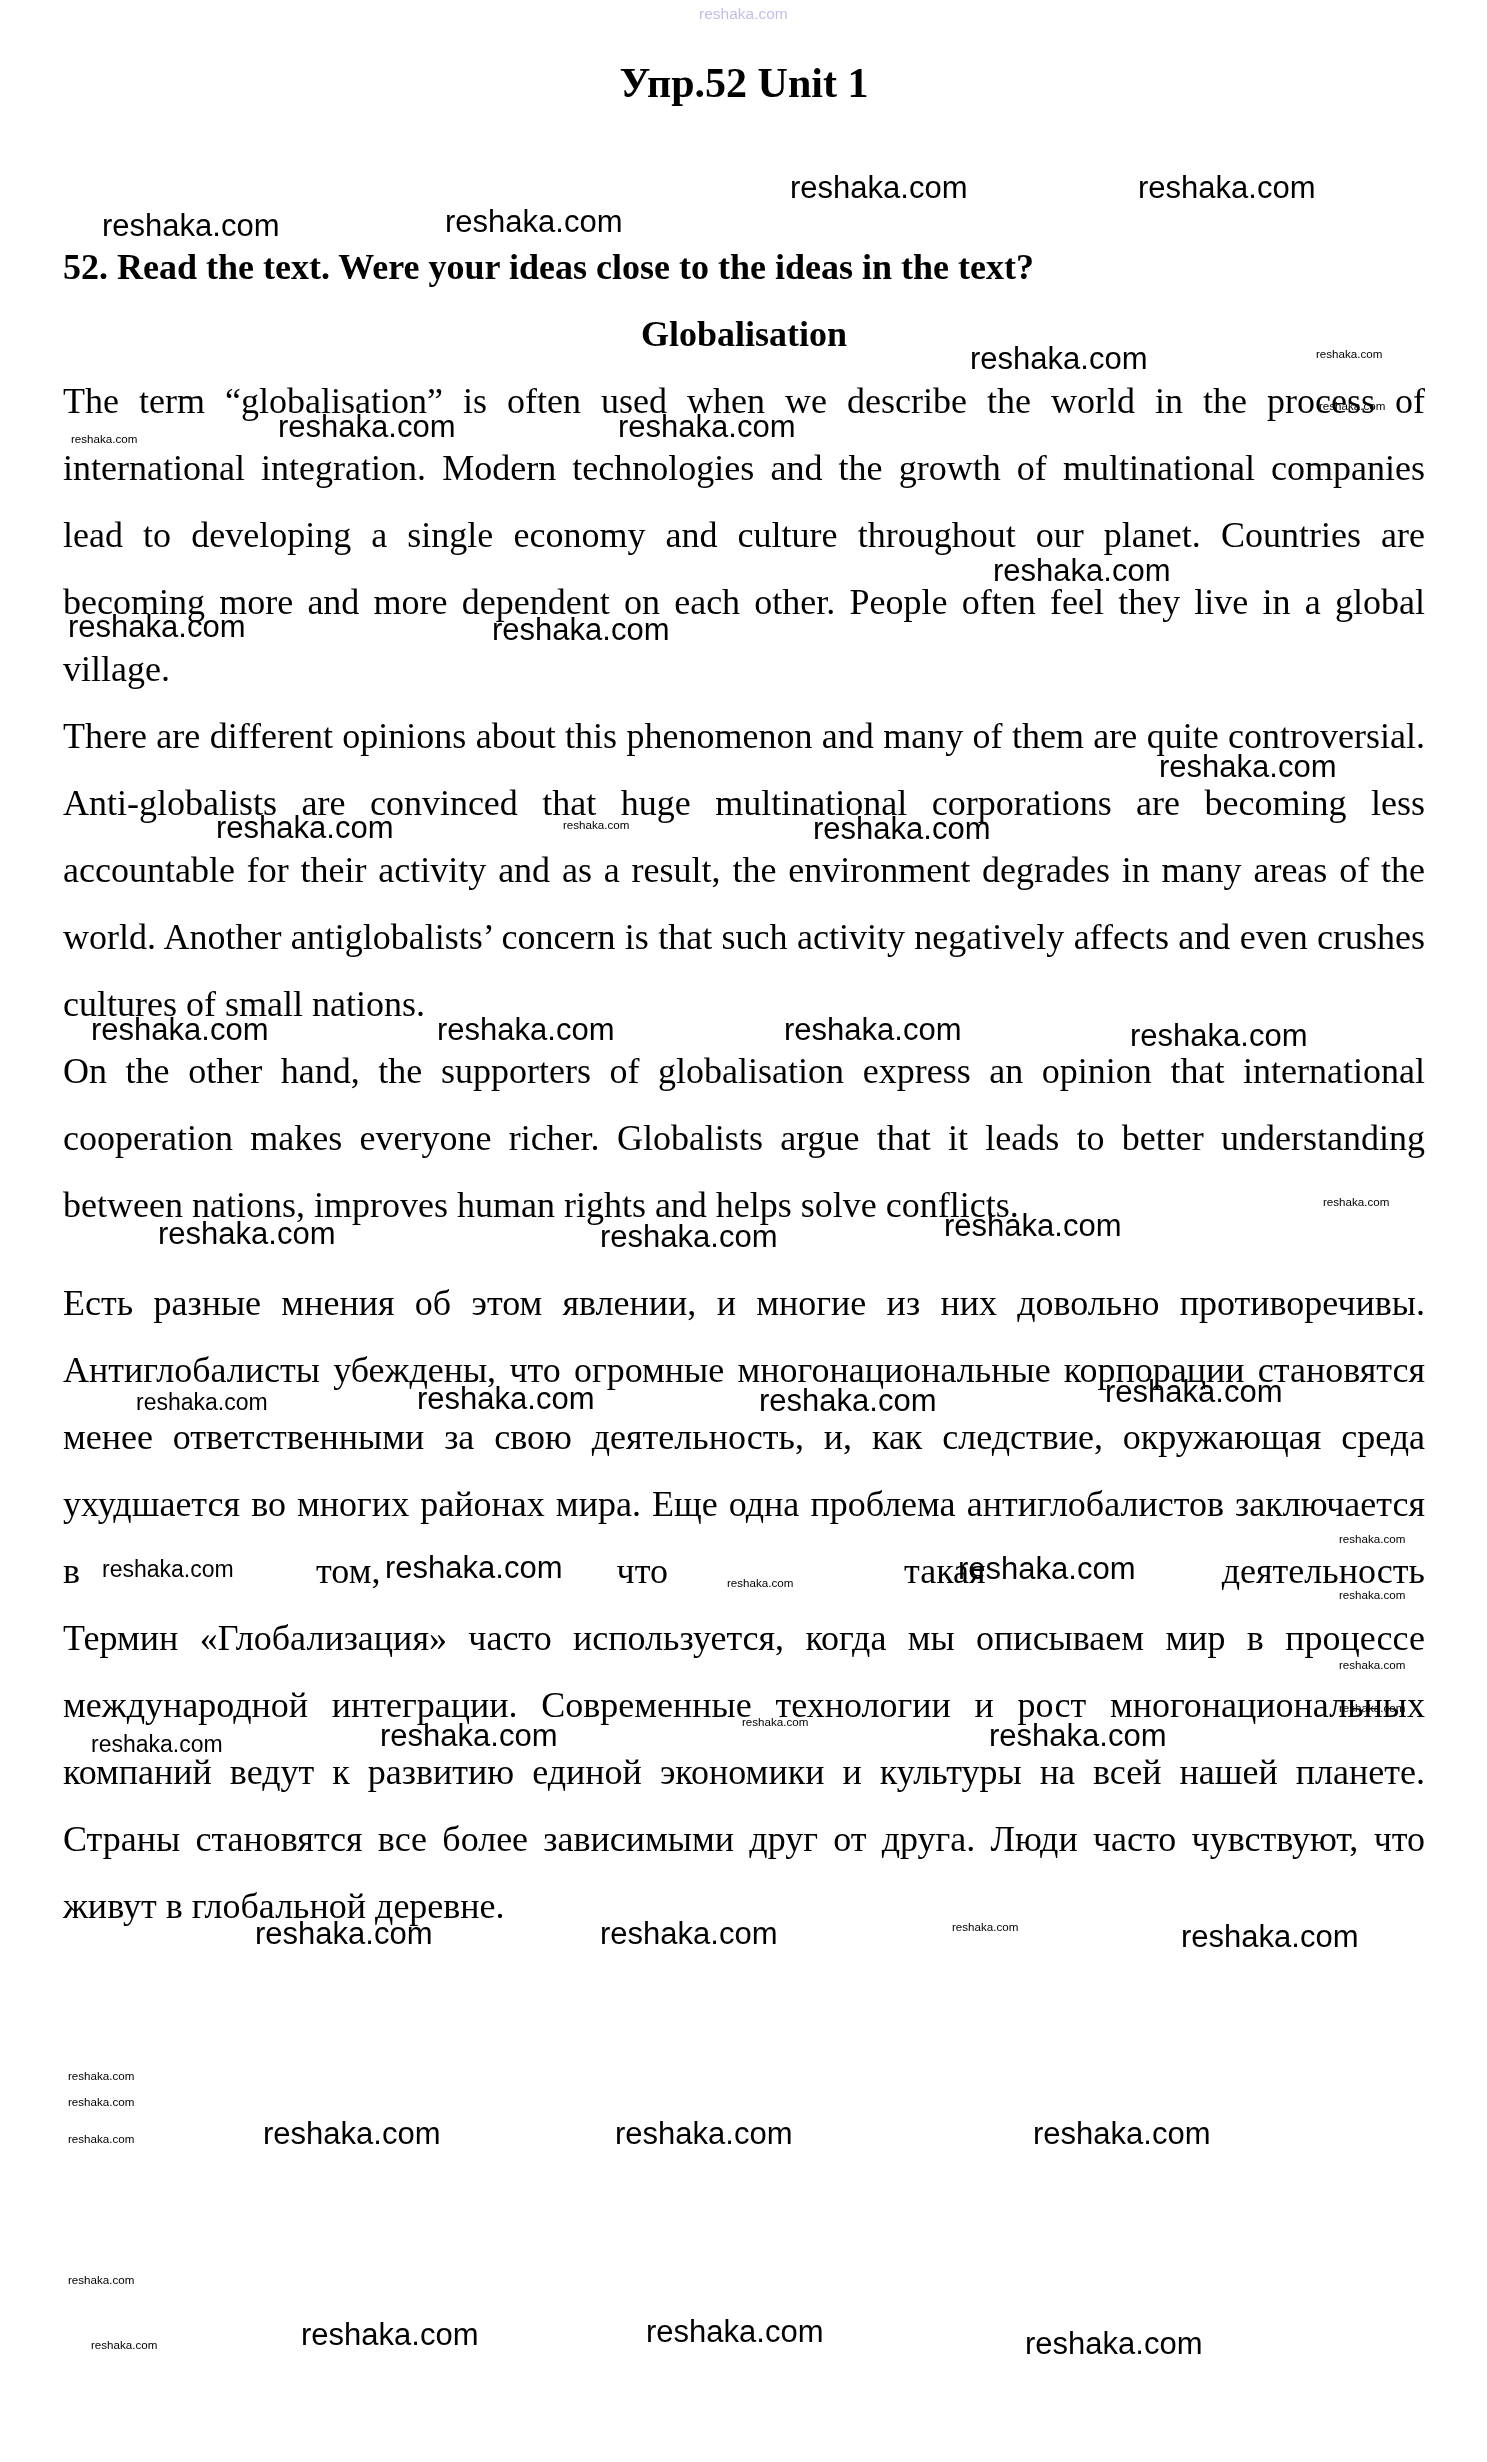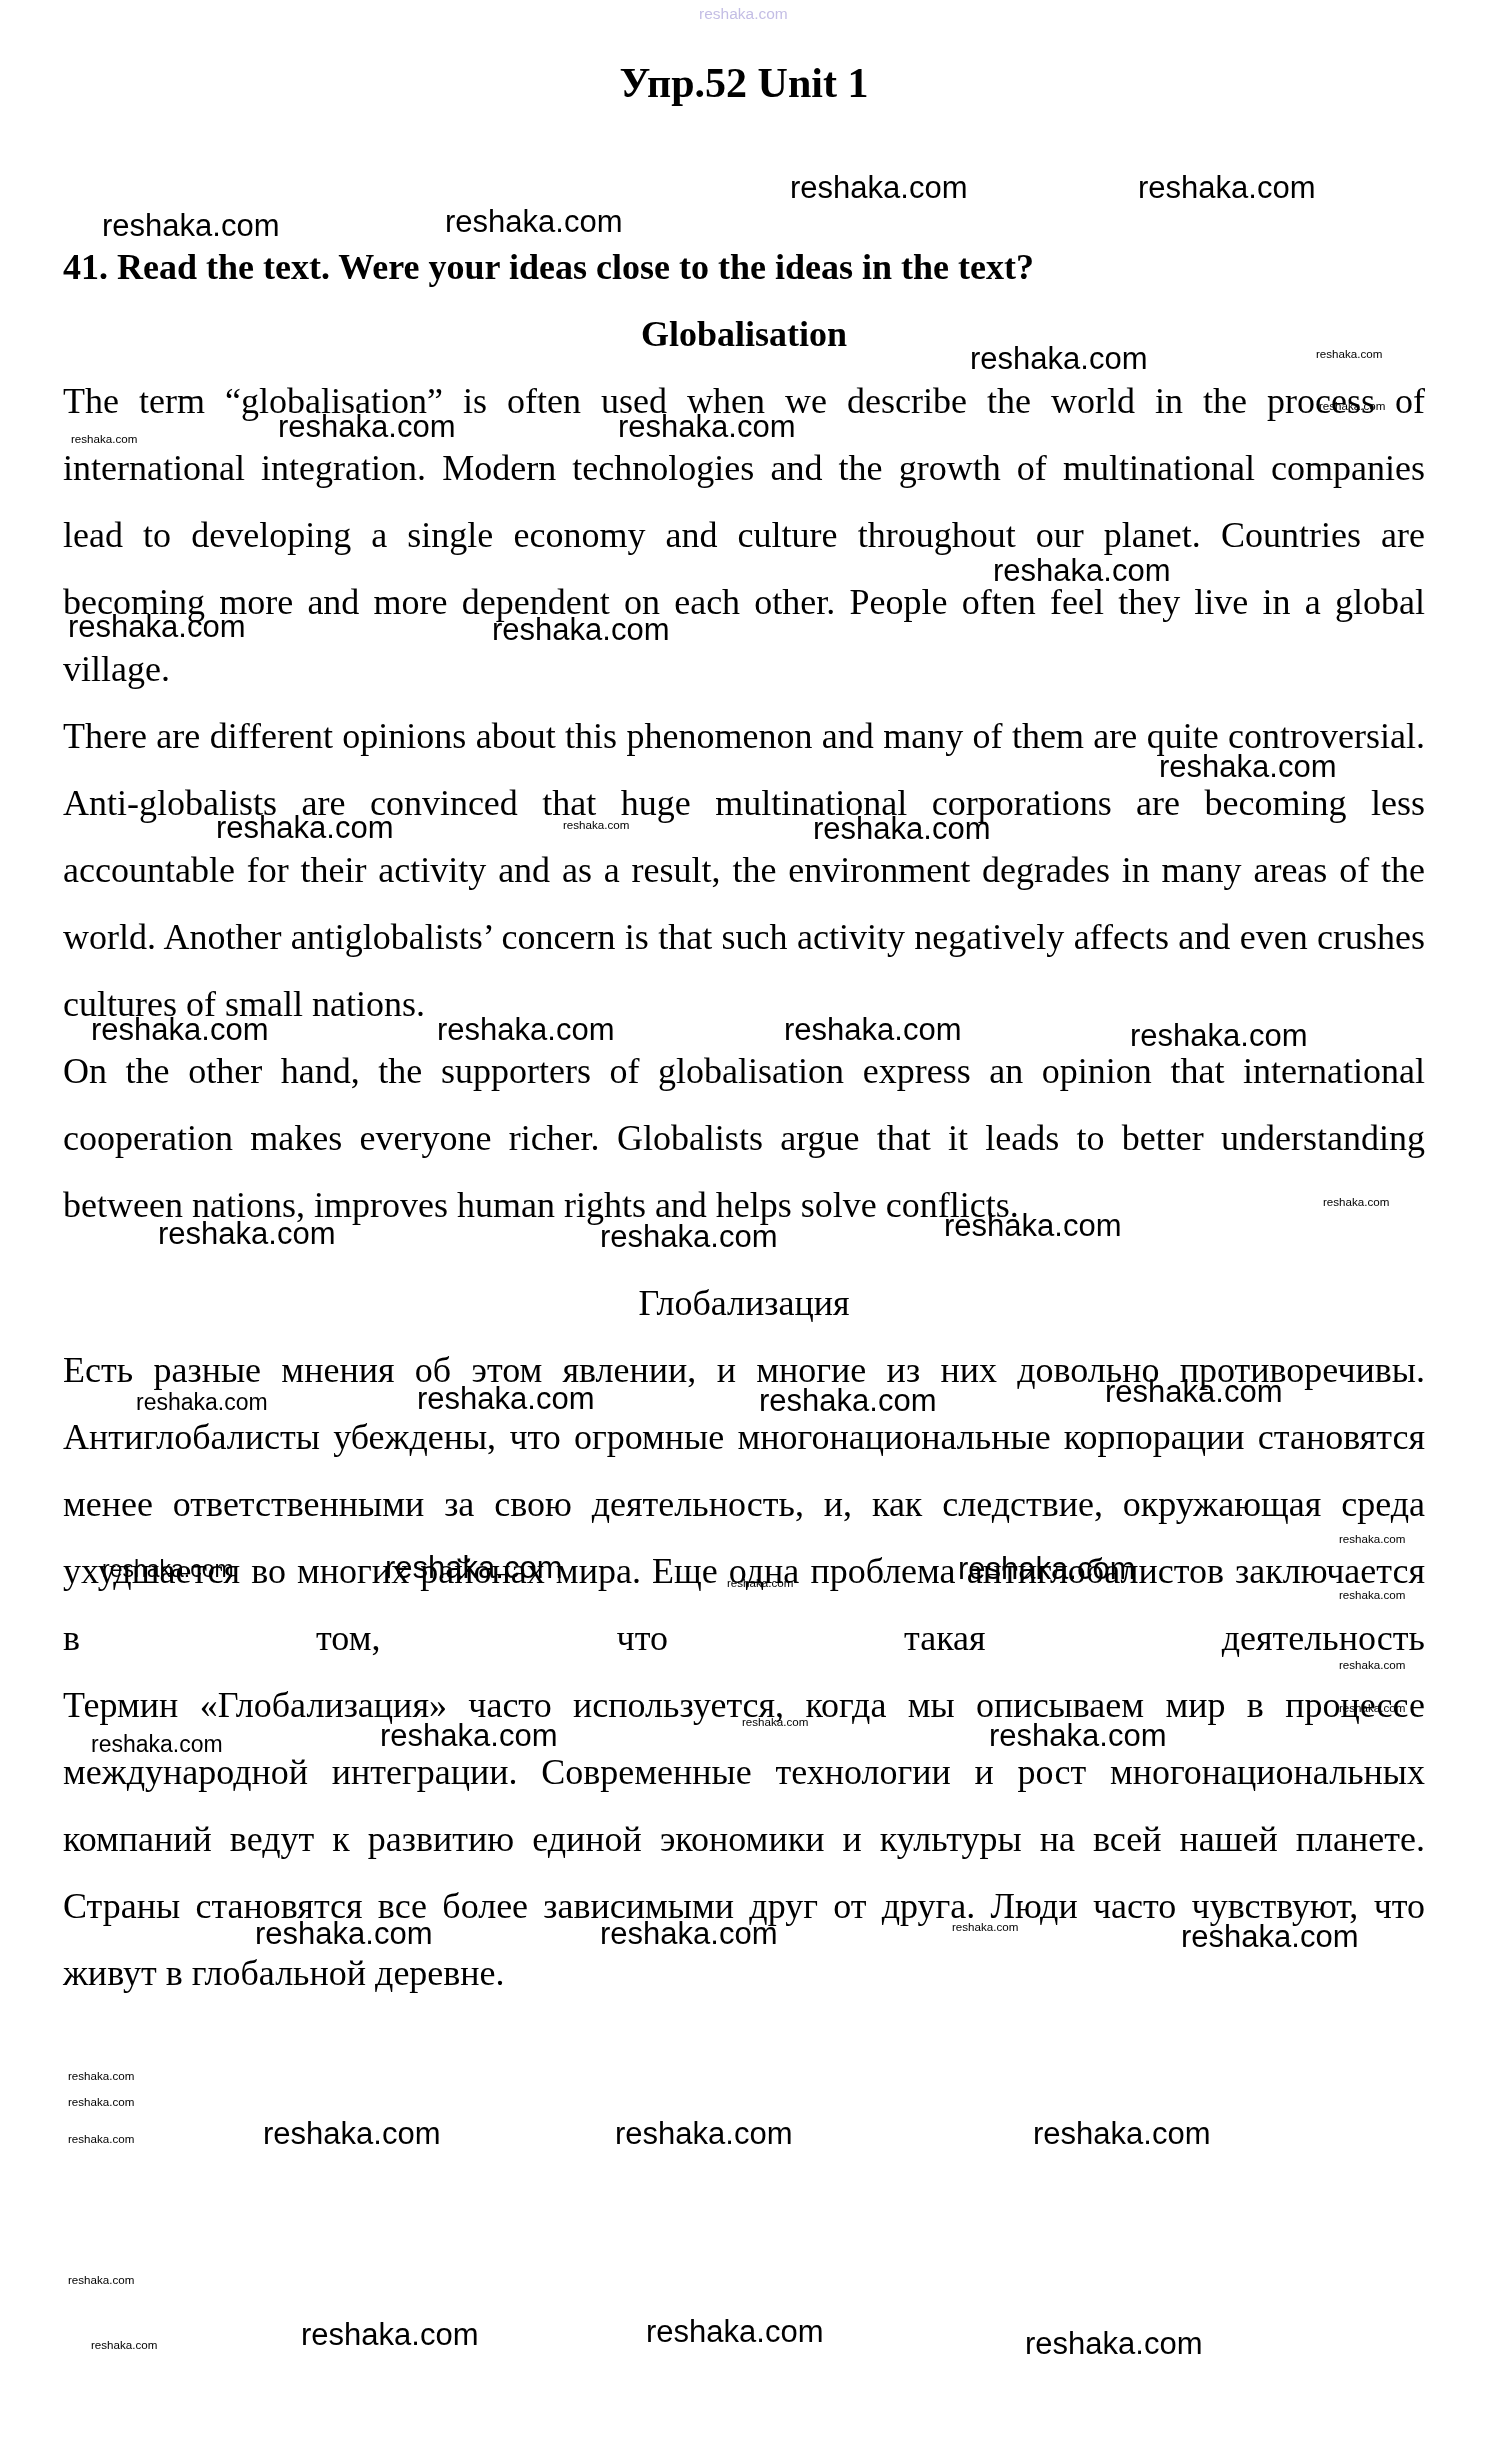--- a/index.html
+++ b/index.html
@@ -72,34 +72,33 @@
 </style>
 </head>
 <body>
 
 <div class="page">
 
   <div class="content">
 
     <div class="doc-title">Упр.52 Unit 1</div>
 
-    <div class="heading">41. Read the text. Were your ideas close to the ideas in the text?</div>
+    <div class="heading">52. Read the text. Were your ideas close to the ideas in the text?</div>
 
     <div class="subheading">Globalisation</div>
 
     <p class="body-par">The term “globalisation” is often used when we describe the world in the process of international integration. Modern technologies and the growth of multinational companies lead to developing a single economy and culture throughout our planet. Countries are becoming more and more dependent on each other. People often feel they live in a global village.</p>
 
     <p class="body-par">There are different opinions about this phenomenon and many of them are quite controversial. Anti-globalists are convinced that huge multinational corporations are becoming less accountable for their activity and as a result, the environment degrades in many areas of the world. Another antiglobalists’ concern is that such activity negatively affects and even crushes cultures of small nations.</p>
 
     <p class="body-par">On the other hand, the supporters of globalisation express an opinion that international cooperation makes everyone richer. Globalists argue that it leads to better understanding between nations, improves human rights and helps solve conflicts.</p>
 
     <div class="ru-section">
 
 
-      <div class="ru-subheading">Глобализация</div>
 
       <p class="body-par cut">Есть разные мнения об этом явлении, и многие из них довольно противоречивы. Антиглобалисты убеждены, что огромные многонациональные корпорации становятся менее ответственными за свою деятельность, и, как следствие, окружающая среда ухудшается во многих районах мира. Еще одна проблема антиглобалистов заключается в том, что такая деятельность</p>
 
       <p class="body-par">Термин «Глобализация» часто используется, когда мы описываем мир в процессе международной интеграции. Современные технологии и рост многонациональных компаний ведут к развитию единой экономики и культуры на всей нашей планете. Страны становятся все более зависимыми друг от друга. Люди часто чувствуют, что живут в глобальной деревне.</p>
 
     </div>
 
   </div>
 
   <div style="position:absolute; left:0; top:0; width:100%; height:100%; pointer-events:none;">

